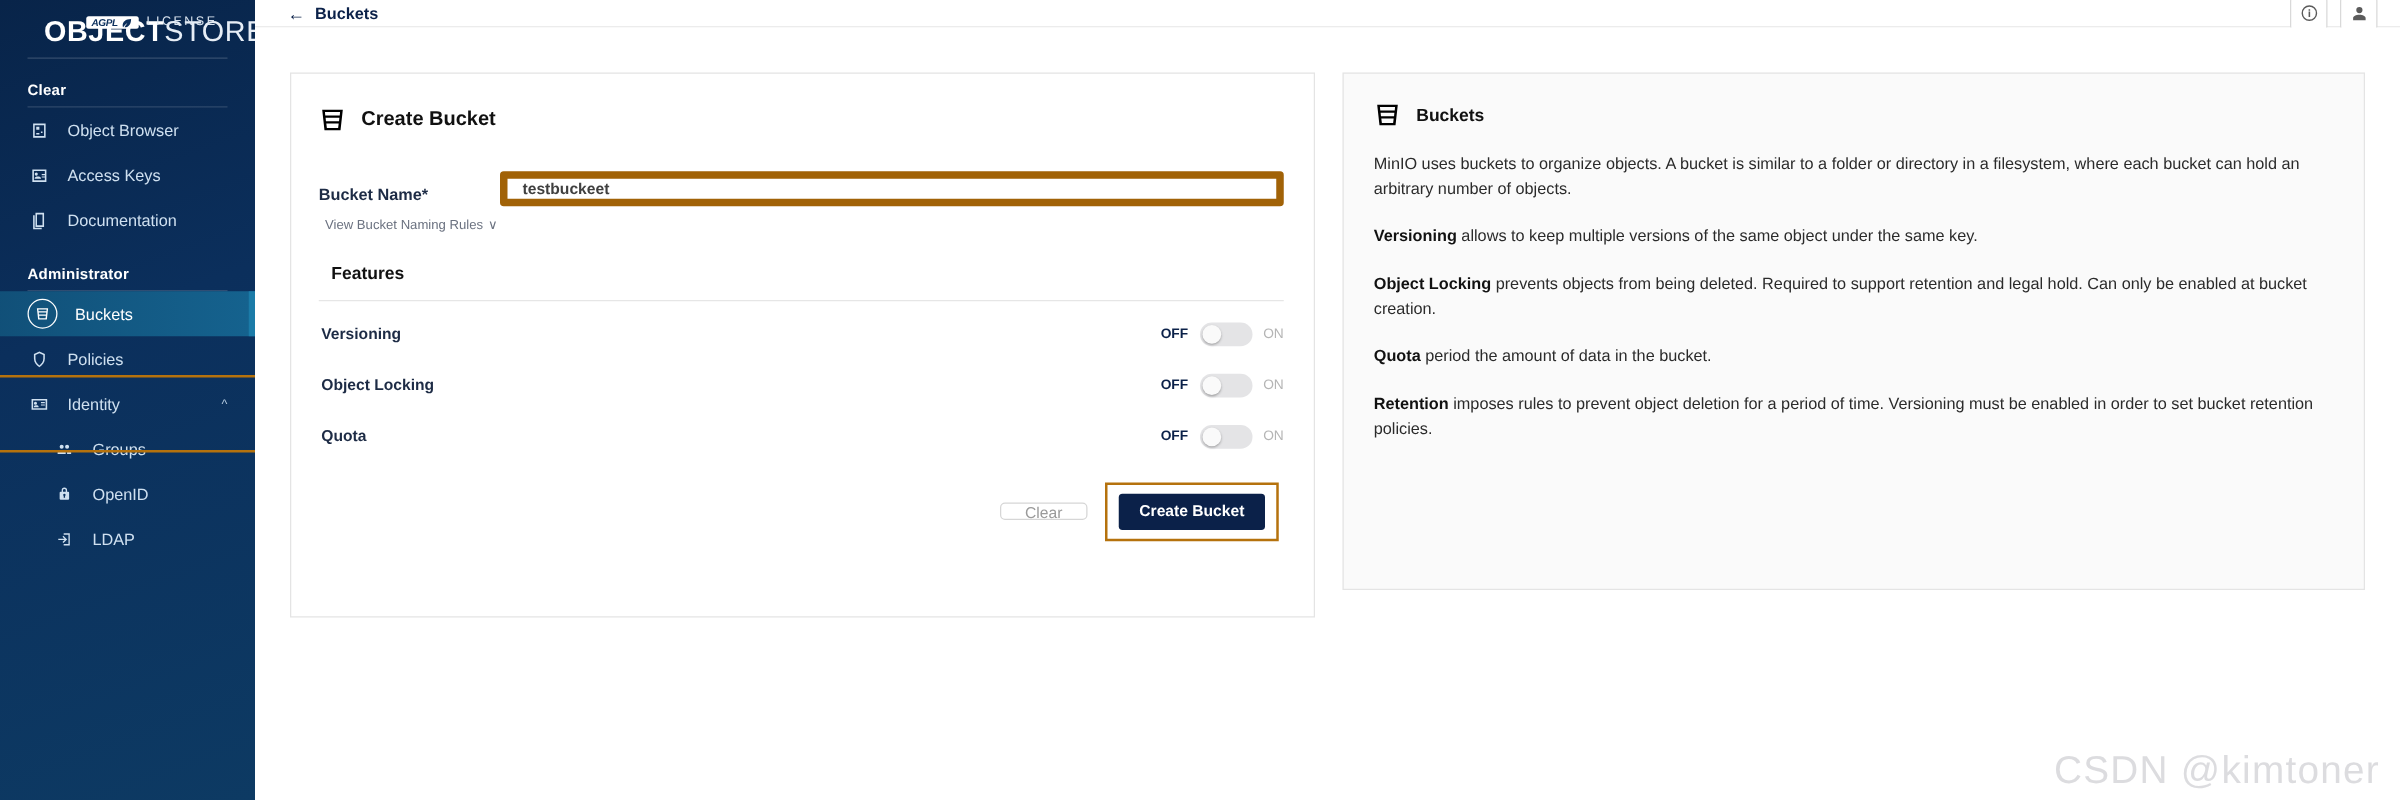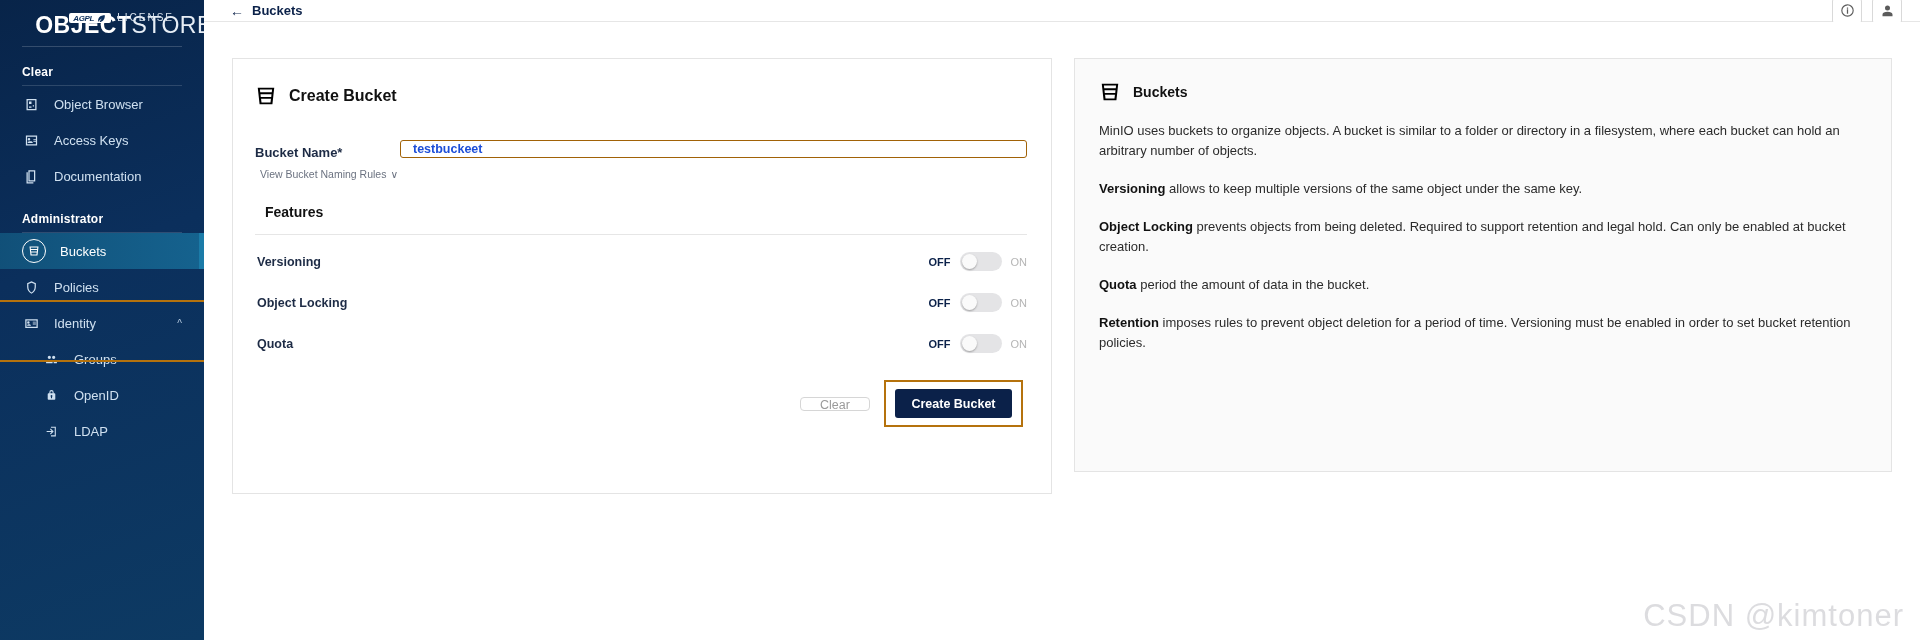--- a/index.html
+++ b/index.html
@@ -89,22 +89,22 @@
     flex: 0 0 820px; border: 1px solid #e4e4e4; background: #fff;
     padding: 26px 24px 26px 22px; min-height: 436px;
   }
   .card-title { display: flex; align-items: center; gap: 12px; margin-bottom: 30px; }
   .card-title .t { font-size: 16px; font-weight: 700; color: #111; }
   .bucket-ico { width: 22px; height: 22px; }
 
   .field-row { display: flex; align-items: center; gap: 10px; }
   .field-label { font-size: 13px; font-weight: 700; color: #1d2b45; padding-top: 8px; width: 135px; flex: 0 0 135px; }
   .text-input {
-    flex: 1; height: 18px; border: 1px solid #a16207; border-radius: 3px;
-    padding: 0 12px; font-size: 12.5px; font-weight: 700; color: #1d4ed8;
+    flex: 1; height: 28px; border: 6px solid #a16207; border-radius: 3px;
+    padding: 0 12px; font-size: 12.5px; font-weight: 700; color: #404040;
     font-family: "Liberation Sans", sans-serif; background: #fff; outline: none;
   }
   .rules-link { font-size: 10.5px; color: #6b7280; margin: 8px 0 0 5px; cursor: pointer; display: inline-flex; gap: 4px; align-items: center; }
 
   .features-h { font-size: 14px; font-weight: 700; color: #111; margin: 22px 0 0 10px; }
   .hr { height: 1px; background: #e6e6e6; margin: 14px 0 0 0; }
 
   .feat-row { display: flex; align-items: center; height: 29px; margin-top: 12px; padding-left: 2px; }
   .feat-name { font-size: 12.5px; font-weight: 700; color: #1d2b45; }
   .toggle-wrap { margin-left: auto; display: flex; align-items: center; gap: 9px; }

